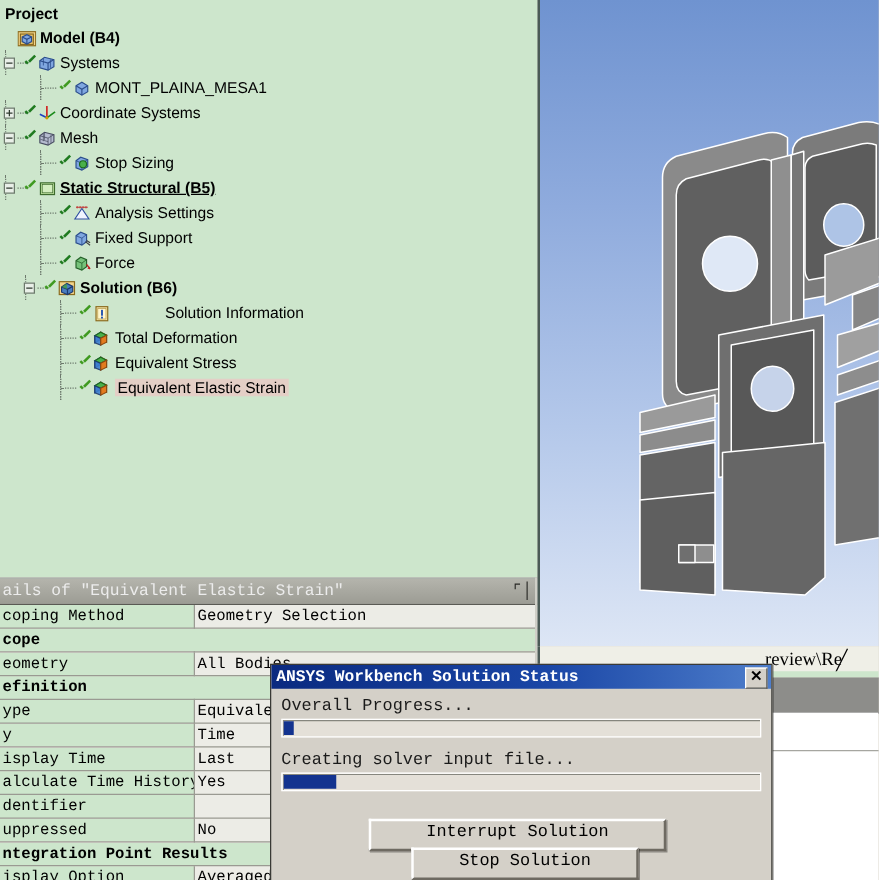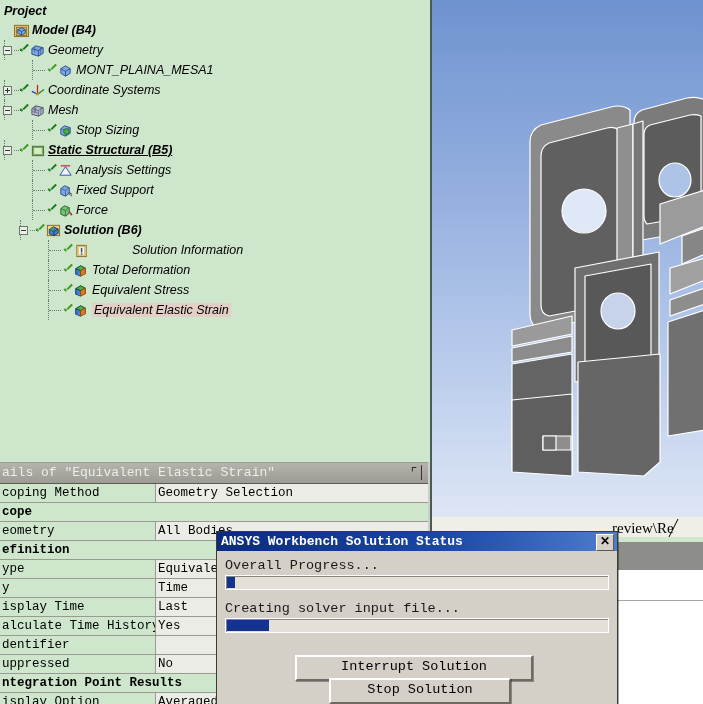--- a/index.html
+++ b/index.html
@@ -11,21 +11,21 @@
   }
   #root { position: relative; width: 703px; height: 704px; overflow: hidden; }
 
   
   #tree-panel {
     position: absolute; left: 0; top: 0; width: 430px; height: 462px;
     background: #cde6cc; overflow: hidden;
   }
   #tree-panel .tree-row {
     position: relative; height: 20px; line-height: 20px;
-    font-size: 12.5px; color: #000; white-space: nowrap; font-style: italic;
+    font-size: 12.5px; color: #000; white-space: nowrap;
   }
   .tlabel { display:inline-block; vertical-align: middle; }
   .bold { font-weight: bold; }
   .uline { text-decoration: underline; }
   .sel-hl { background: #e4cfc6; padding: 0 2px; }
 
   
   .pm {
     position: absolute; width: 9px; height: 9px; top: 6px;
     border: 1px solid #6b7a6b; background: #e9efe8; box-sizing: border-box;
@@ -214,21 +214,21 @@
           <span class="vdot" style="left:4px;top:0;height:20px;"></span>
           <span class="pm " style="left:3px;"></span>
           <span class="hdot" style="left:14px;top:10px;width:7px;"></span>
           <span class="chk " style="left:19px;"></span>
           <span class="ic" style="left:30px;"><svg viewBox="0 0 16 16" width="15" height="15">
               <path d="M2 6 L6 3 L14 5 L14 11 L9 14 L2 12 Z" fill="#7fa7e0" stroke="#2c4e8c"></path>
               <path d="M2 6 L9 8 L14 5" fill="none" stroke="#2c4e8c"></path>
               <path d="M9 8 L9 14" stroke="#2c4e8c"></path>
               <path d="M5 4 L5 10 M11 5 L11 12" stroke="#2c4e8c" stroke-width="0.7"></path>
             </svg></span>
-          <span class="tlabel" style="position:absolute;left:48px;top:0;"><span class="">Geometry</span></span>
+          <span class="tlabel" style="position:absolute;left:48px;top:0;"><span class="">Systems</span></span>
         </div>
         <div class="tree-row">
           <span class="vdot" style="left:32px;top:0;height:20px;"></span>
           <span class="vdot" style="left:32px;top:0;height:20px;"></span>
           <span class="hdot" style="left:33px;top:10px;width:12px;"></span>
           <span class="chk flash" style="left:47px;"></span>
           <span class="ic" style="left:58px;"><svg viewBox="0 0 16 16" width="15" height="15">
               <path d="M3 6 L8 3 L13 6 L13 11 L8 14 L3 11 Z" fill="#7fa7e0" stroke="#2c4e8c"></path>
               <path d="M3 6 L8 9 L13 6" fill="none" stroke="#2c4e8c"></path>
               <path d="M8 9 L8 14" stroke="#2c4e8c"></path>

